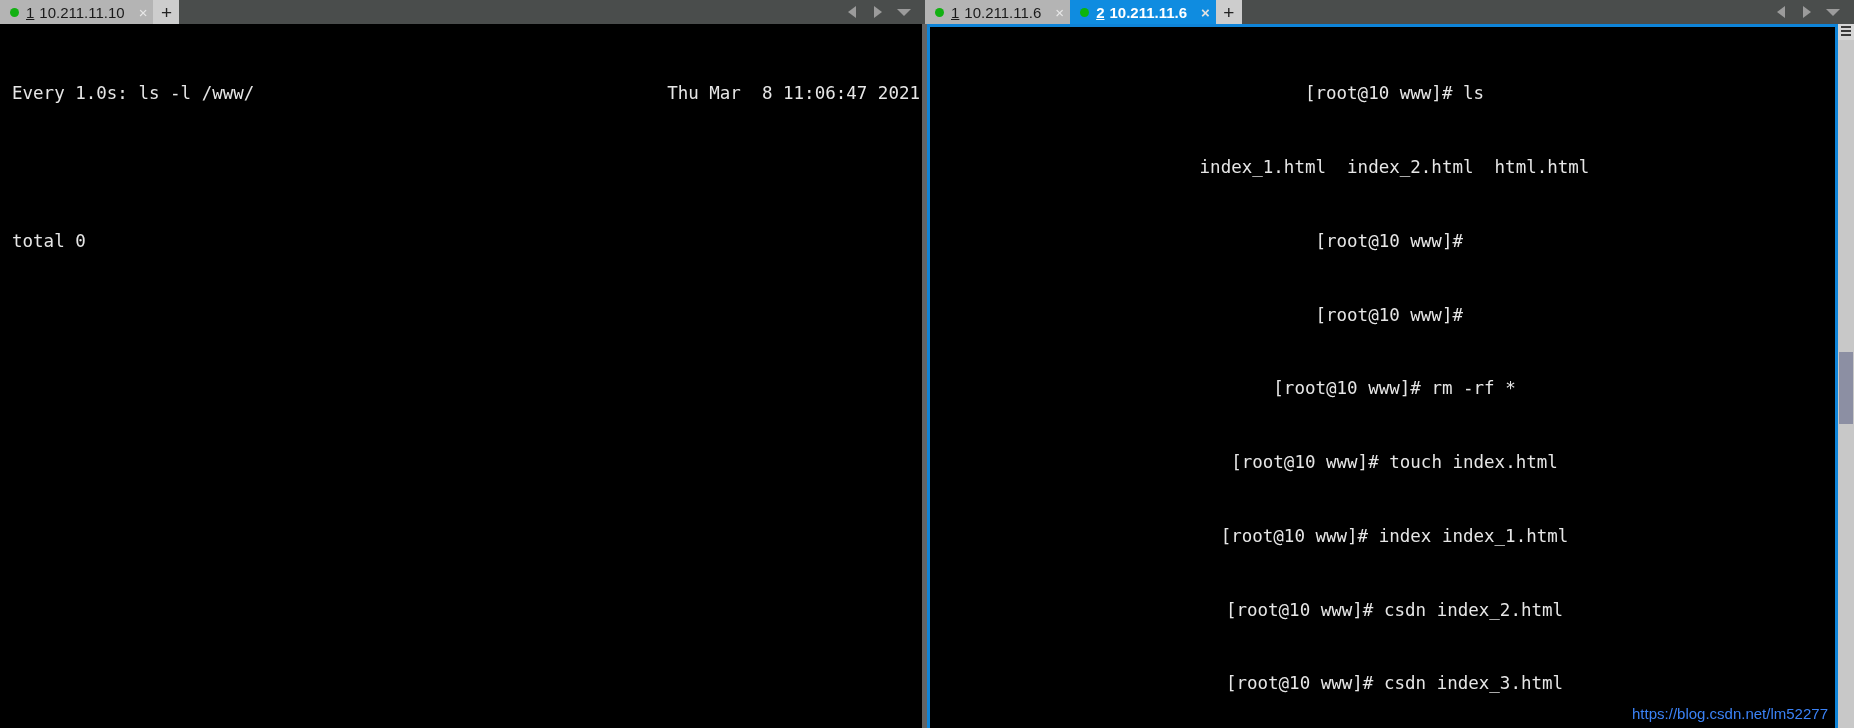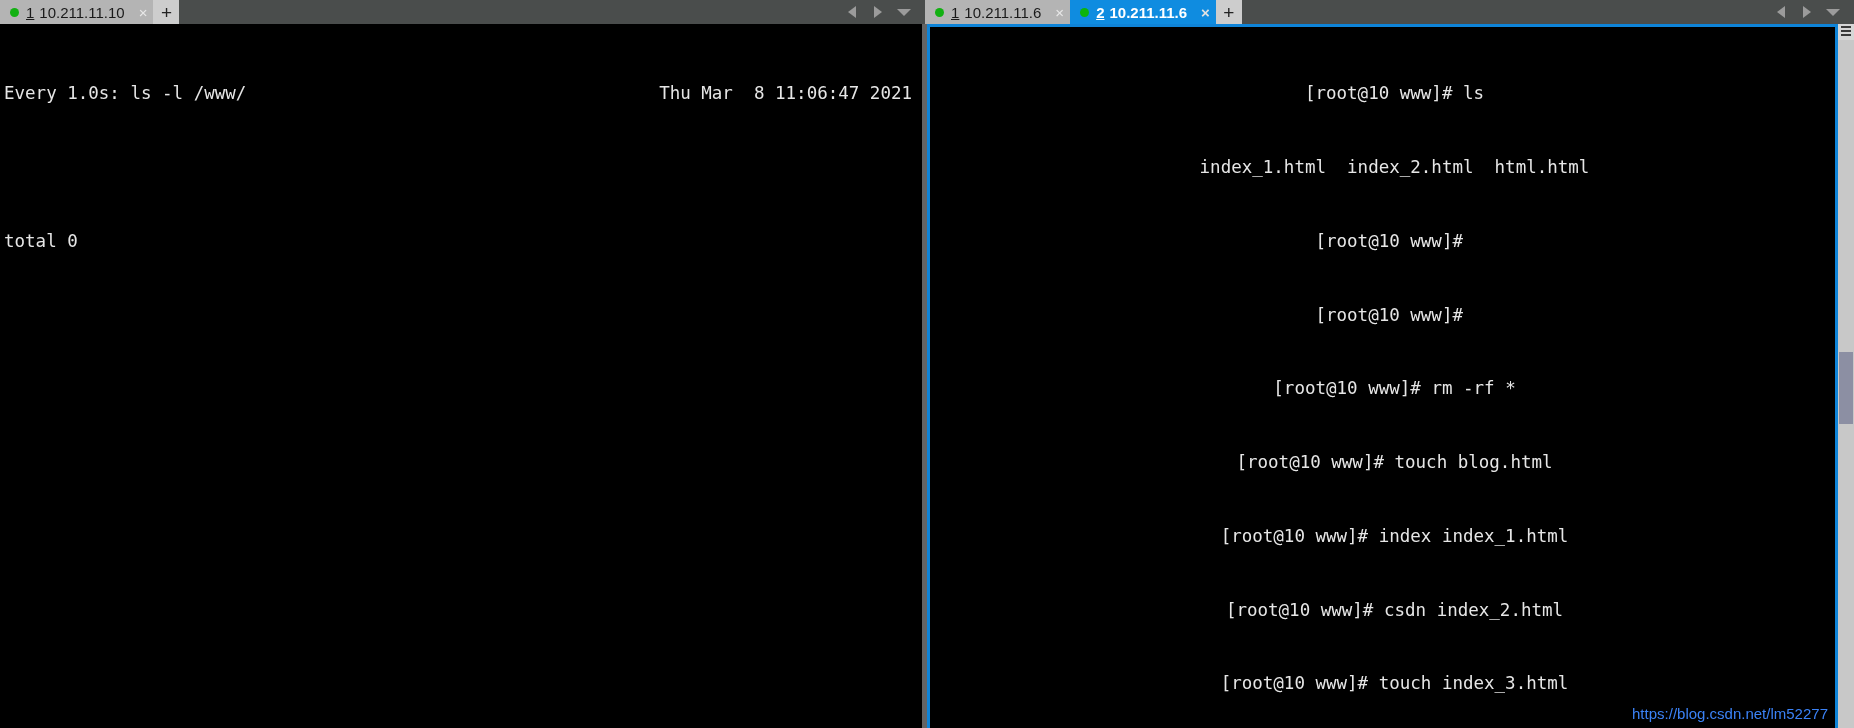--- a/index.html
+++ b/index.html
@@ -182,21 +182,21 @@
     right: 0;
     bottom: 0;
     color: #e6e6e6;
     font-family: "DejaVu Sans Mono", monospace;
     font-size: 17.5px;
     line-height: 24.6px;
     white-space: pre;
     padding: 8px 0 0 8px;
     box-sizing: border-box;
   }
-  #term-left { padding-left: 4px; }
+  #term-left { padding-left: 12px; }
   #term-right { padding-left: 10px; text-align: center; }
 
   .line { height: 24.6px; }
   .watch-header {
     display: flex;
     width: 908px;
   }
   .watch-header .wh-left { flex: 0 0 auto; }
   .watch-header .wh-spacer { flex: 1 1 auto; }
   .watch-header .wh-right { flex: 0 0 auto; }
@@ -267,24 +267,24 @@
     </div>
   </div>
 
   <div class="pane" id="pane-right">
     <div class="term" id="term-right">
       <div class="line"><span>[root@10 www]# </span><span>ls</span></div>
       <div class="line"><span></span><span>index_1.html  index_2.html  html.html</span></div>
       <div class="line"><span>[root@10 www]# </span><span></span></div>
       <div class="line"><span>[root@10 www]# </span><span></span></div>
       <div class="line"><span>[root@10 www]# </span><span>rm -rf *</span></div>
-      <div class="line"><span>[root@10 www]# </span><span>touch blog.html</span></div>
+      <div class="line"><span>[root@10 www]# </span><span>touch index.html</span></div>
       <div class="line"><span>[root@10 www]# </span><span>index index_1.html</span></div>
       <div class="line"><span>[root@10 www]# </span><span>csdn index_2.html</span></div>
-      <div class="line"><span>[root@10 www]# </span><span>touch index_3.html</span></div>
+      <div class="line"><span>[root@10 www]# </span><span>csdn index_3.html</span></div>
       
       
     </div>
 
     <div class="scrollbar">
       <div class="scroll-arrow-top">
         <div class="scroll-lines">
             <i></i>
             <i></i>
             <i></i>

